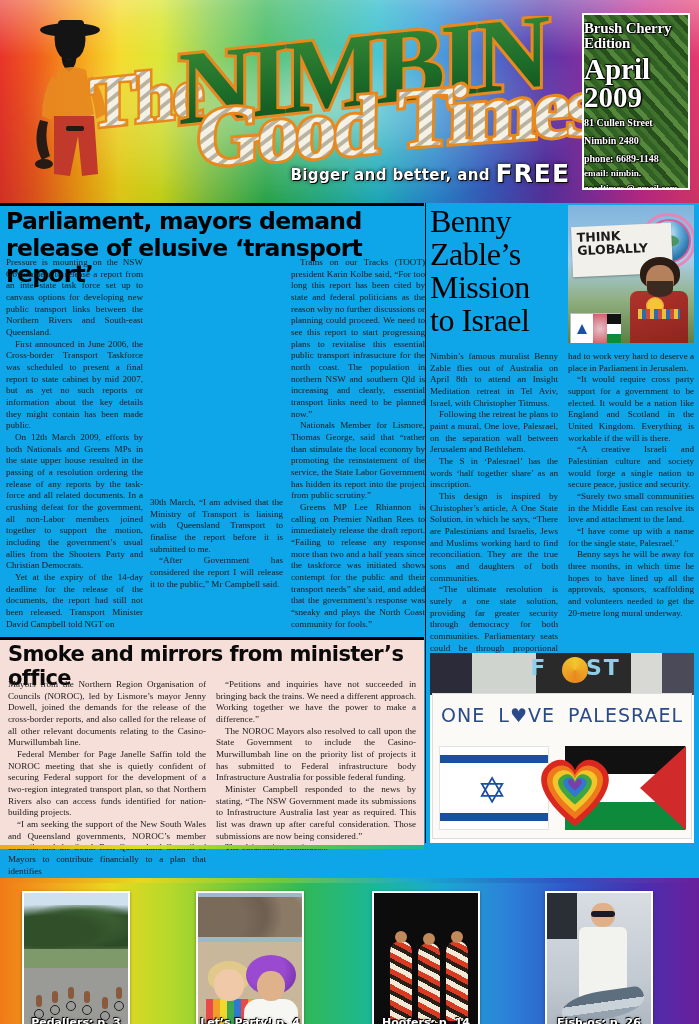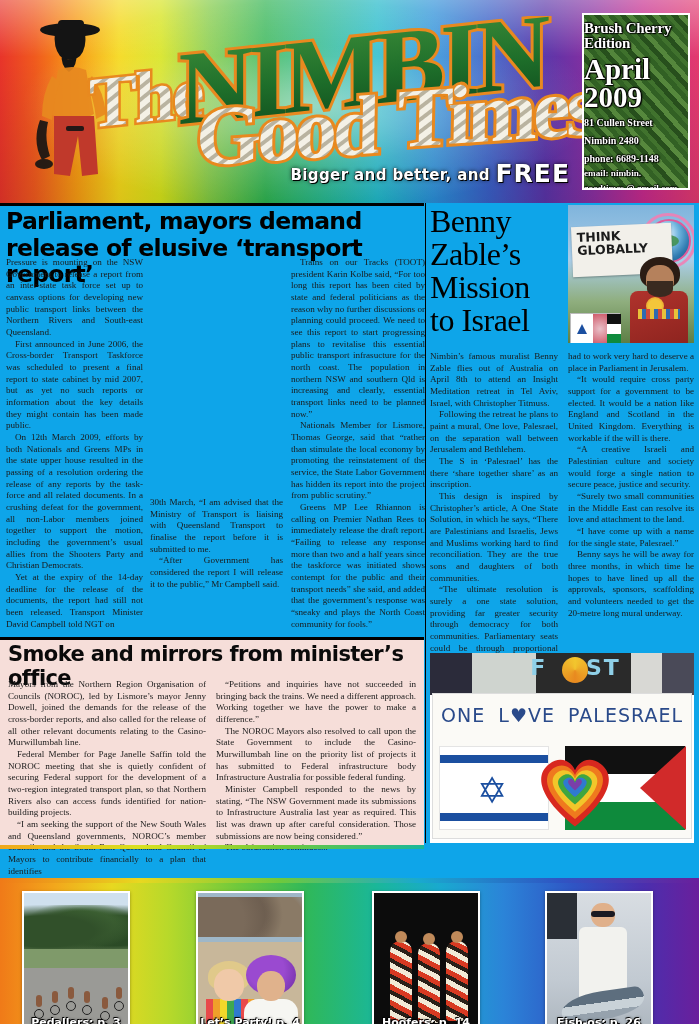--- a/index.html
+++ b/index.html
@@ -382,21 +382,21 @@
         <i style="left:22px;top:0;width:14px;height:30px;background:radial-gradient(circle,#e8c0c8,#d05a6a);"></i>
         <i style="left:36px;top:0;width:14px;height:10px;background:#111;"></i>
         <i style="left:36px;top:10px;width:14px;height:10px;background:#fff;"></i>
         <i style="left:36px;top:20px;width:14px;height:10px;background:#0e8a3c;"></i>
       </div>
     </div>
 
     <div class="col zable-c1">
       <p class="first">Nimbin’s famous muralist Benny Zable flies out of Australia on April 8th to attend an Insight Meditation retreat in Tel Aviv, Israel, with Christopher Titmuss.</p>
       <p>Following the retreat he plans to paint a mural, One love, Palesrael, on the separation wall between Jerusalem and Bethlehem.</p>
-      <p>The S in ‘Palesrael’ has the there ‘share together share’ as an inscription.</p>
+      <p>The S in ‘Palesrael’ has the words ‘half together share’ as an inscription.</p>
       <p>This design is inspired by Christopher’s article, A One State Solution, in which he says, “There are Palestinians and Israelis, Jews and Muslims working hard to find reconciliation. They are the true sons and daughters of both communities.</p>
       <p>“The ultimate resolution is surely a one state solution, providing far greater security through democracy for both communities. Parliamentary seats could be through proportional representation with a 5% minimum vote to ensure extremist minorities</p>
     </div>
 
     <div class="col zable-c2">
       <p class="first">had to work very hard to deserve a place in Parliament in Jerusalem.</p>
       <p>“It would require cross party support for a government to be elected. It would be a nation like England and Scotland in the United Kingdom. Everything is workable if the will is there.</p>
       <p>“A creative Israeli and Palestinian culture and society would forge a single nation to secure peace, justice and security.</p>
       <p>“Surely two small communities in the Middle East can resolve its love and attachment to the land.</p>
       <p>“I have come up with a name for the single state, Palesrael.”</p>

